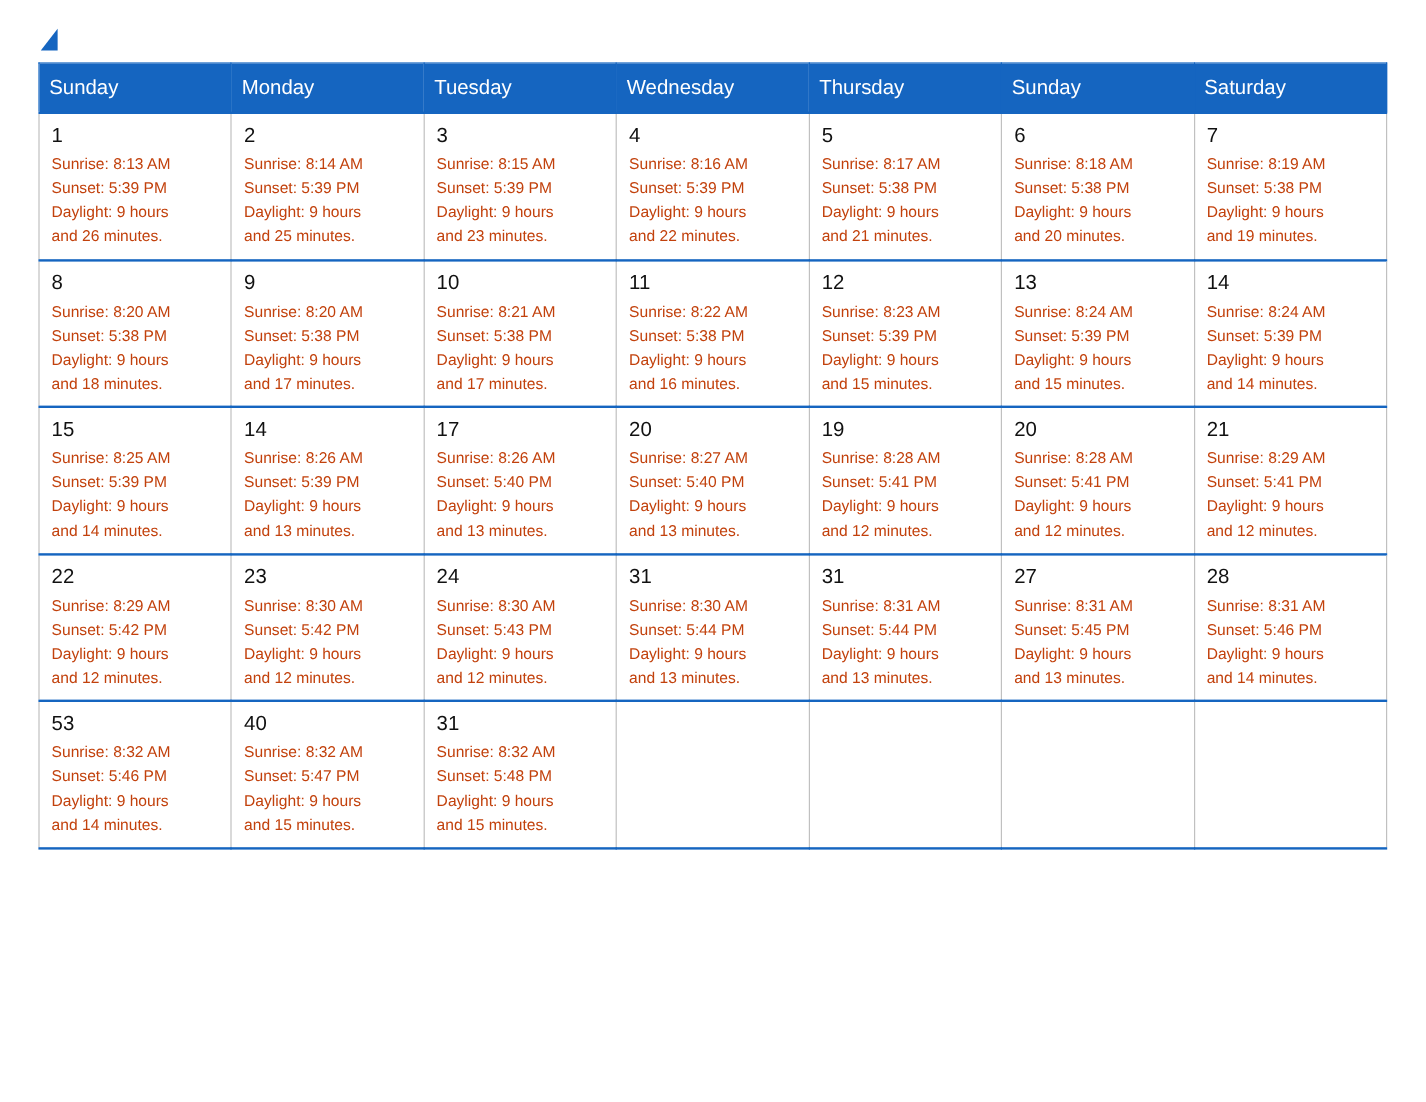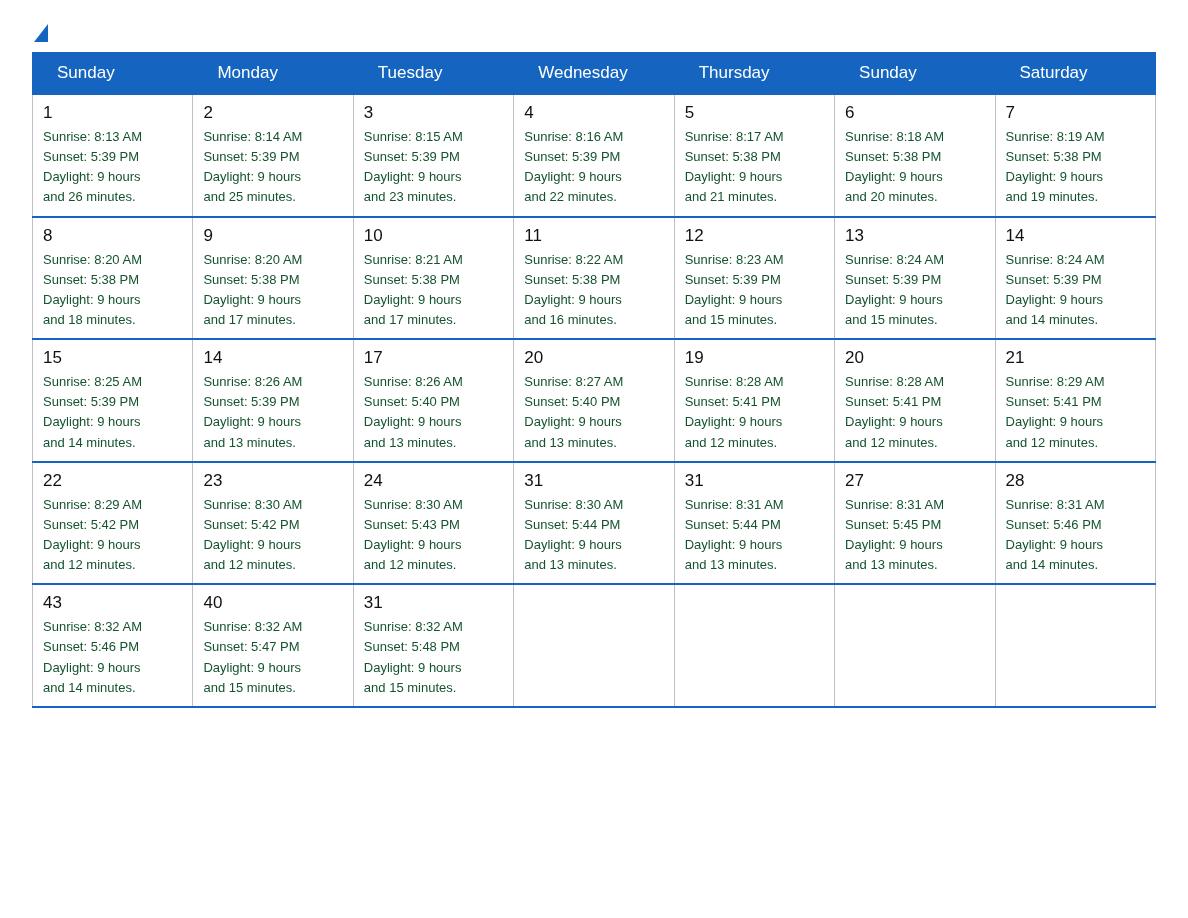--- a/index.html
+++ b/index.html
@@ -60,21 +60,21 @@
     .calendar {
       width: 100%;
       border-collapse: collapse;
       table-layout: fixed;
     }
     .calendar th {
       background-color: #1565c0;
       color: #fff;
       font-size: 17px;
       font-weight: normal;
-      padding: 10px 24px;
+      padding: 10px 8px;
       text-align: left;
       border: 1px solid #1565c0;
     }
     .calendar td {
       vertical-align: top;
       padding: 8px 10px;
       border: 1px solid #c0c0c0;
       font-size: 13.5px;
       color: #222;
       background: #fff;
@@ -86,21 +86,21 @@
     .day-number {
       font-size: 17px;
       font-weight: normal;
       display: block;
       margin-bottom: 4px;
       color: #111;
     }
     .day-info {
       font-size: 13px;
       line-height: 1.55;
-      color: #14532d;
+      color: #c2410c;
     }
     .empty-cell {
       background: #fff;
     }
   </style>
 </head>
 <body>
 
 <div class="header-row">
   <div class="logo">
@@ -246,21 +246,21 @@
         <span class="day-number">27</span>
         <span class="day-info">Sunrise: 8:31 AM<br>Sunset: 5:45 PM<br>Daylight: 9 hours<br>and 13 minutes.</span>
       </td>
         <td>
         <span class="day-number">28</span>
         <span class="day-info">Sunrise: 8:31 AM<br>Sunset: 5:46 PM<br>Daylight: 9 hours<br>and 14 minutes.</span>
       </td>
       </tr>
       <tr>
         <td>
-        <span class="day-number">43</span>
+        <span class="day-number">53</span>
         <span class="day-info">Sunrise: 8:32 AM<br>Sunset: 5:46 PM<br>Daylight: 9 hours<br>and 14 minutes.</span>
       </td>
         <td>
         <span class="day-number">40</span>
         <span class="day-info">Sunrise: 8:32 AM<br>Sunset: 5:47 PM<br>Daylight: 9 hours<br>and 15 minutes.</span>
       </td>
         <td>
         <span class="day-number">31</span>
         <span class="day-info">Sunrise: 8:32 AM<br>Sunset: 5:48 PM<br>Daylight: 9 hours<br>and 15 minutes.</span>
       </td>

